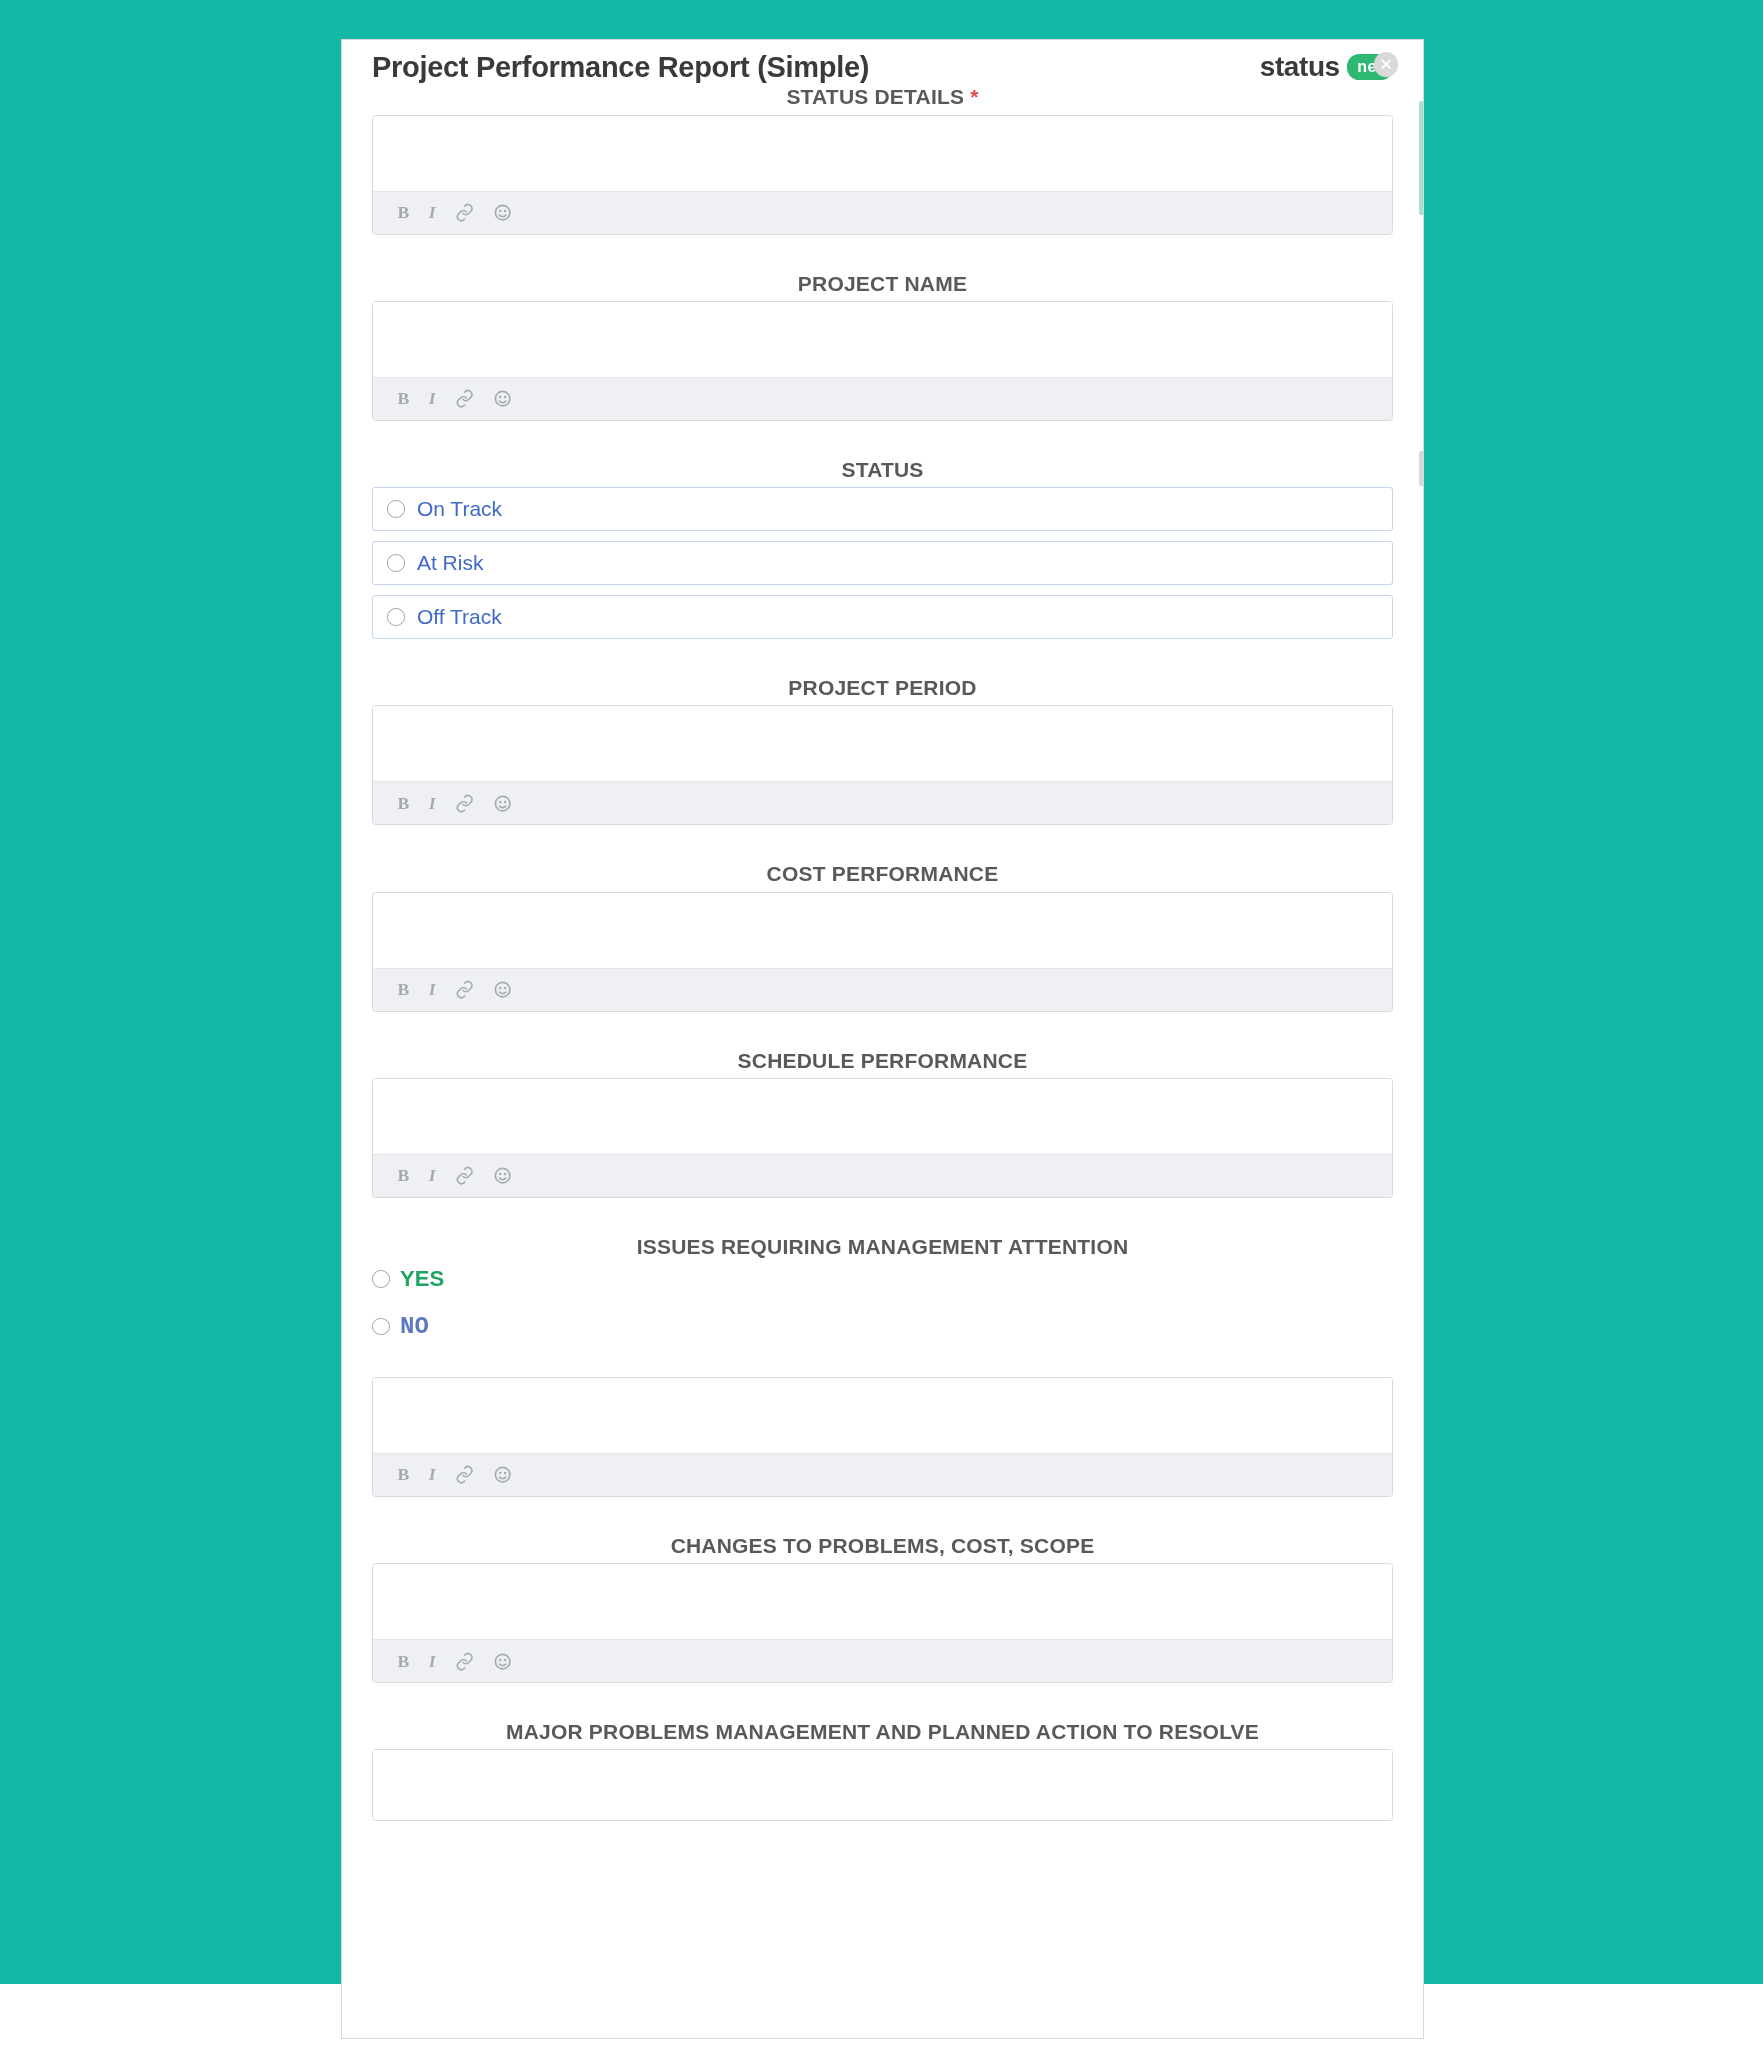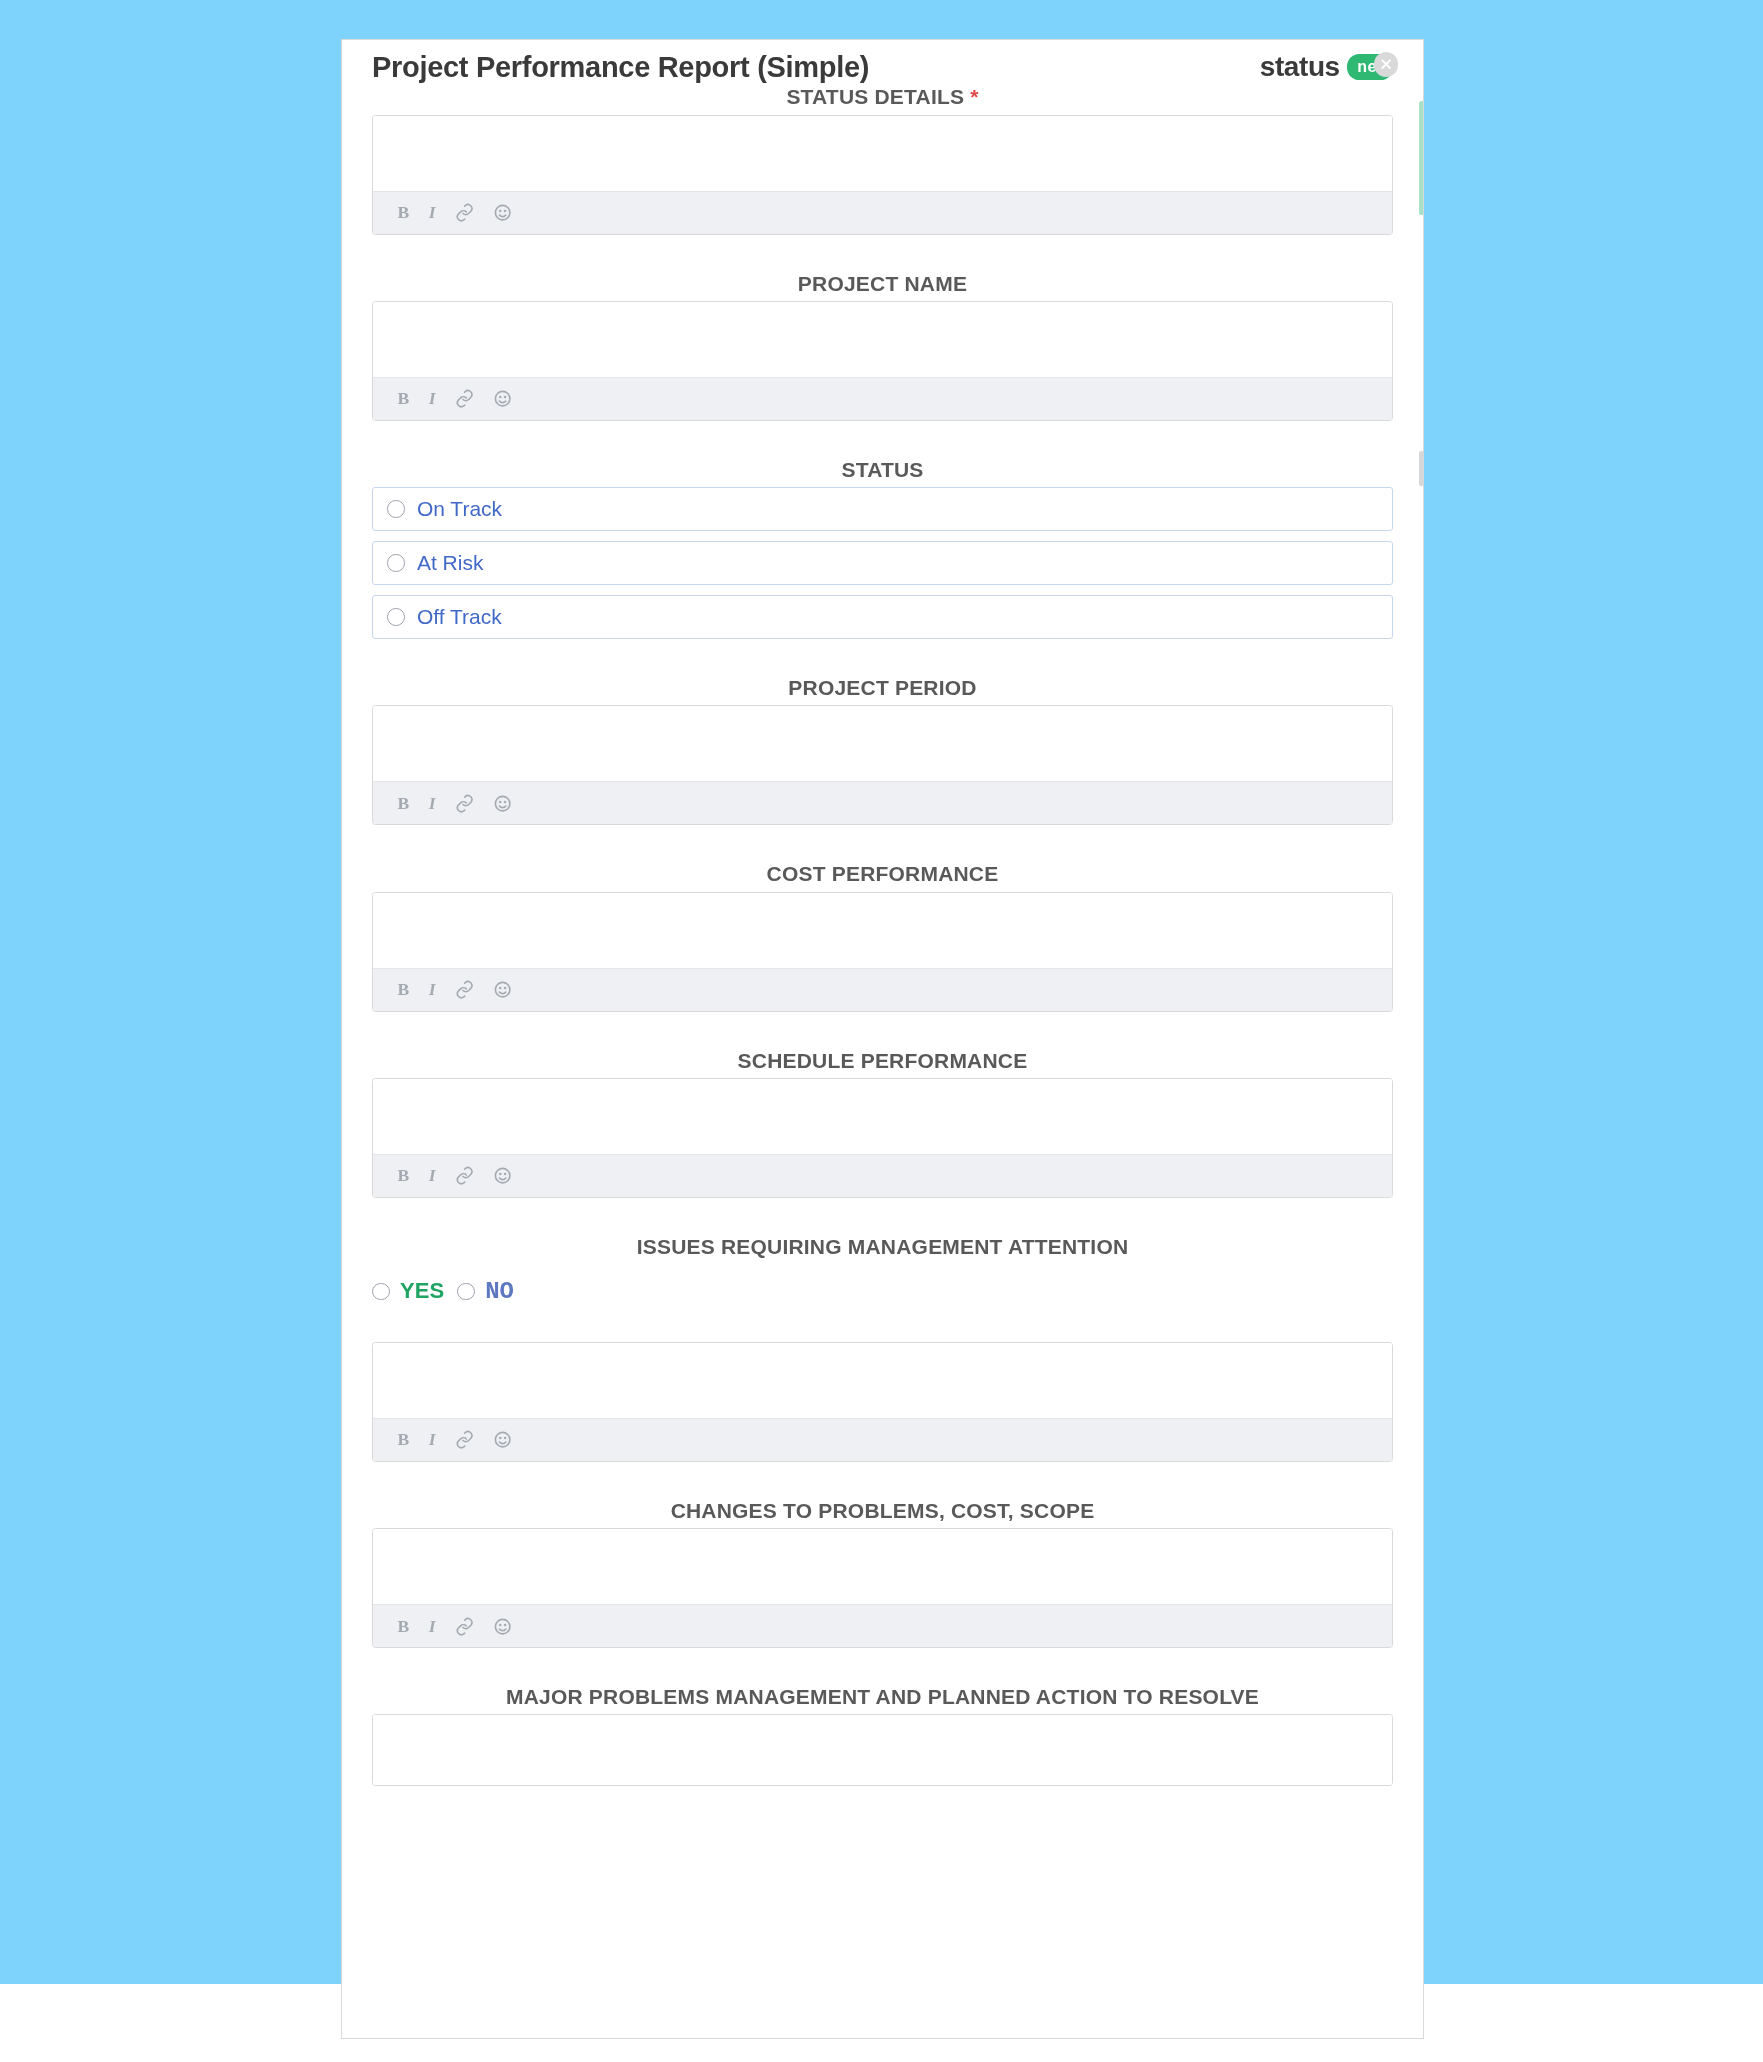--- a/index.html
+++ b/index.html
@@ -6,21 +6,21 @@
   html, body {
     width: 1764px;
     height: 2063px;
     background: #ffffff;
     font-family: -apple-system, BlinkMacSystemFont, "Segoe UI", Helvetica, Arial, sans-serif;
   }
   .page {
     width: 1764px;
     height: 1984px;
     position: relative;
-    background: #7dd3fc;
+    background: #14b8a6;
   }
   .panel {
     position: absolute;
     left: 341px;
     top: 39px;
     width: 1083px;
     height: 2000px;
     border: 0.9px solid #d9d9d9;
     background: #ffffff;
     overflow: hidden;
@@ -137,22 +137,23 @@
     border: 1.8px solid #9da2aa;
     border-radius: 50%;
     flex-shrink: 0;
   }
   .radio-label {
     color: #4169c8;
     font-size: 21px;
   }
   .inline-radios { 
     display: flex; 
-    gap: 13px; 
-    margin-top: 19px;
+    flex-direction: column; 
+    gap: 21px; 
+    margin-top: 7px;
   }
   .inline-radio {
     display: flex;
     align-items: center;
     gap: 10.5px;
     cursor: pointer;
   }
   .yes-label {
     color: #1fa463;
     font-weight: 700;

